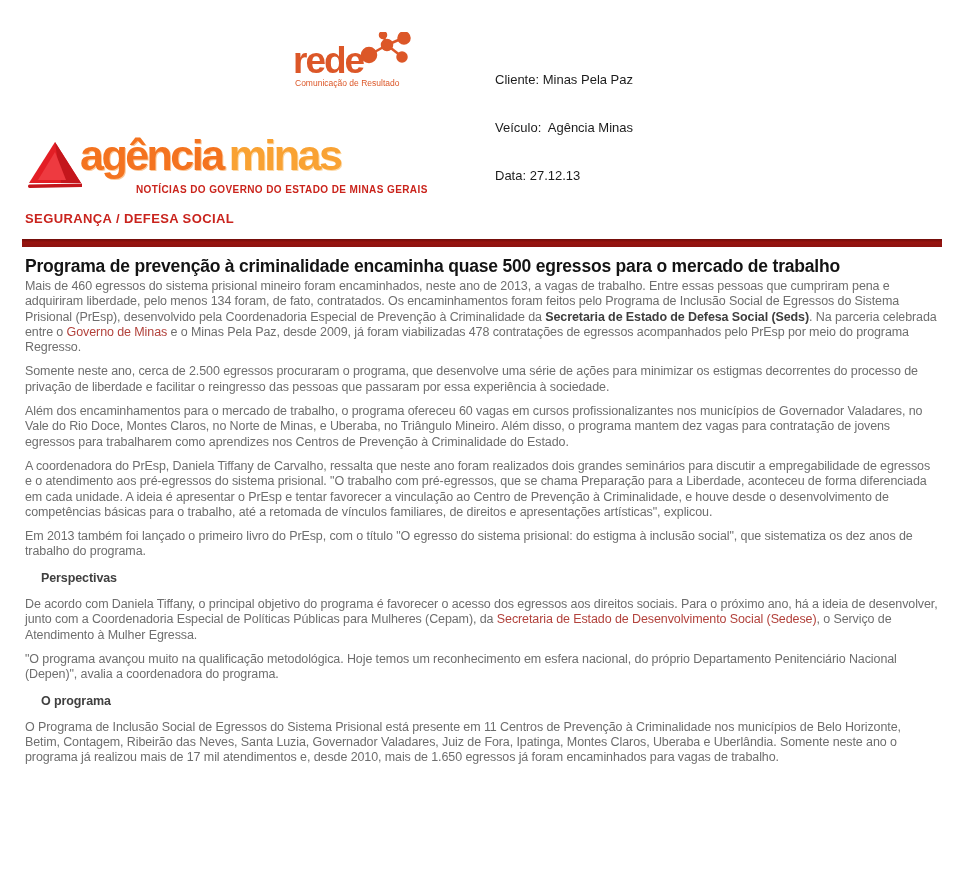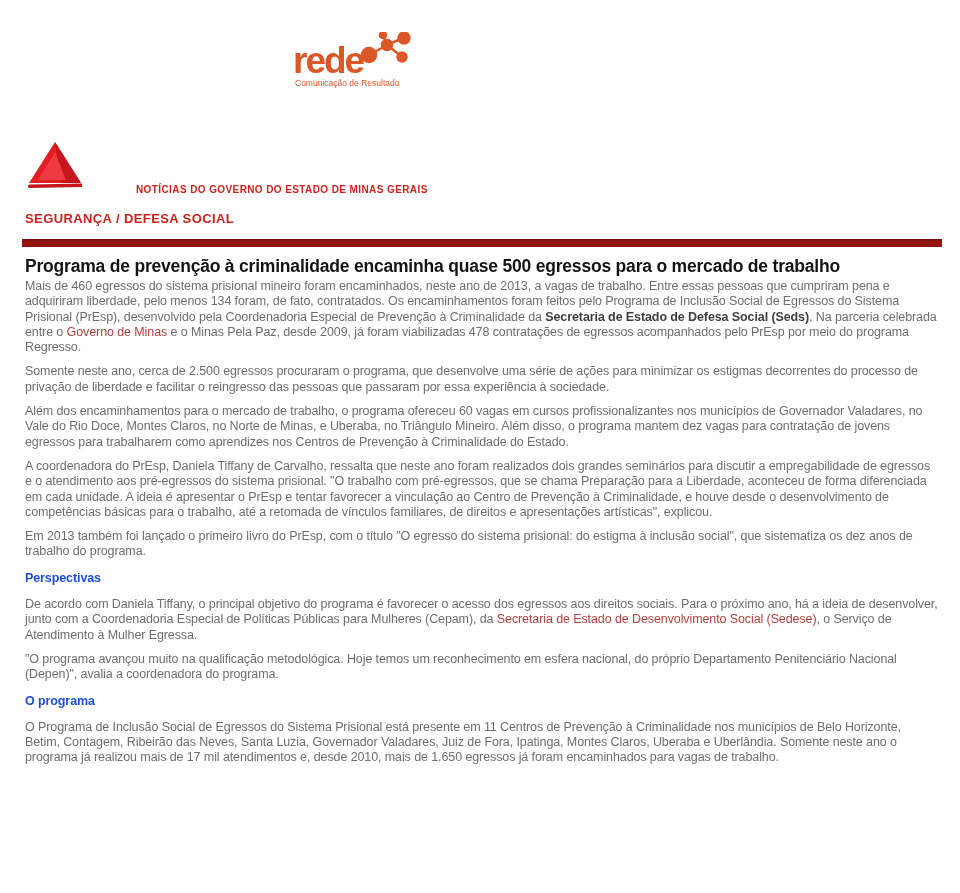--- a/index.html
+++ b/index.html
@@ -66,21 +66,21 @@
   .dateline .updated { font-style: italic; color: #a86963; }
   .article-title {
     margin: 4px 0 2px 0;
     font-size: 17.5px; line-height: 21px; font-weight: bold; color: #141414;
     letter-spacing: -0.2px;
   }
   .article-subtitle { font-size: 12px; line-height: 14px; color: #8f8f8f; margin-bottom: 13px; }
 
   .article-body { font-size: 12.5px; line-height: 15.3px; color: #6e6e6e; letter-spacing: -0.1px; }
   .blk-para { margin: 0 0 9px 0; }
-  .blk-heading { margin: 11px 0 11px 0; font-weight: bold; color: #1d4ed8; font-size: 12.5px; }
+  .blk-heading { margin: 11px 0 11px 16px; font-weight: bold; color: #404040; font-size: 12.5px; }
   .seg-plain { color: inherit; }
   .seg-bold { font-weight: bold; color: #3e3e3e; text-align: center; }
   .seg-link { color: #b2423c; cursor: pointer; }
 </style>
 </head>
 <body>
 
 <div class="page">
 
   <div class="rede-logo">
@@ -94,28 +94,36 @@
         <circle cx="30" cy="13" r="5"></circle>
         <circle cx="47" cy="6" r="5.5"></circle>
         <circle cx="45" cy="25" r="4.5"></circle>
         <circle cx="26" cy="3" r="3"></circle>
       </g>
     </svg>
     <div class="rede-word">rede</div>
     <div class="rede-tagline">Comunicação de Resultado</div>
   </div>
 
+  <div class="client-info">
+    <div>Cliente: Minas Pela Paz</div>
+    <div>Veículo:  Agência Minas</div>
+    <div>Data: 27.12.13</div>
+  </div>
 
   <div class="brand">
     <svg class="brand-triangle" width="54" height="50" viewBox="0 0 54 50">
       <polygon points="1,43 27,2 53,43" fill="#e31e25"></polygon>
       <polygon points="27,2 53,43 33,43" fill="#c4161c"></polygon>
       <polygon points="10,40 27,12 38,40" fill="#ee3a40"></polygon>
       <rect x="0" y="44" width="56" height="3.5" rx="1.5" fill="#c4161c" transform="rotate(-1 27 45)"></rect>
     </svg>
+    <div class="brand-words">
+      <span class="brand-word1">agência</span><span class="brand-word2">minas</span>
+    </div>
     <div class="brand-tagline">NOTÍCIAS DO GOVERNO DO ESTADO DE MINAS GERAIS</div>
   </div>
 
   <div class="section-label">SEGURANÇA / DEFESA SOCIAL</div>
 
   <div class="divider-bar"></div>
 
   <div class="article">
     <h1 class="article-title">Programa de prevenção à criminalidade encaminha quase 500 egressos para o mercado de trabalho</h1>
     <div class="article-body">

